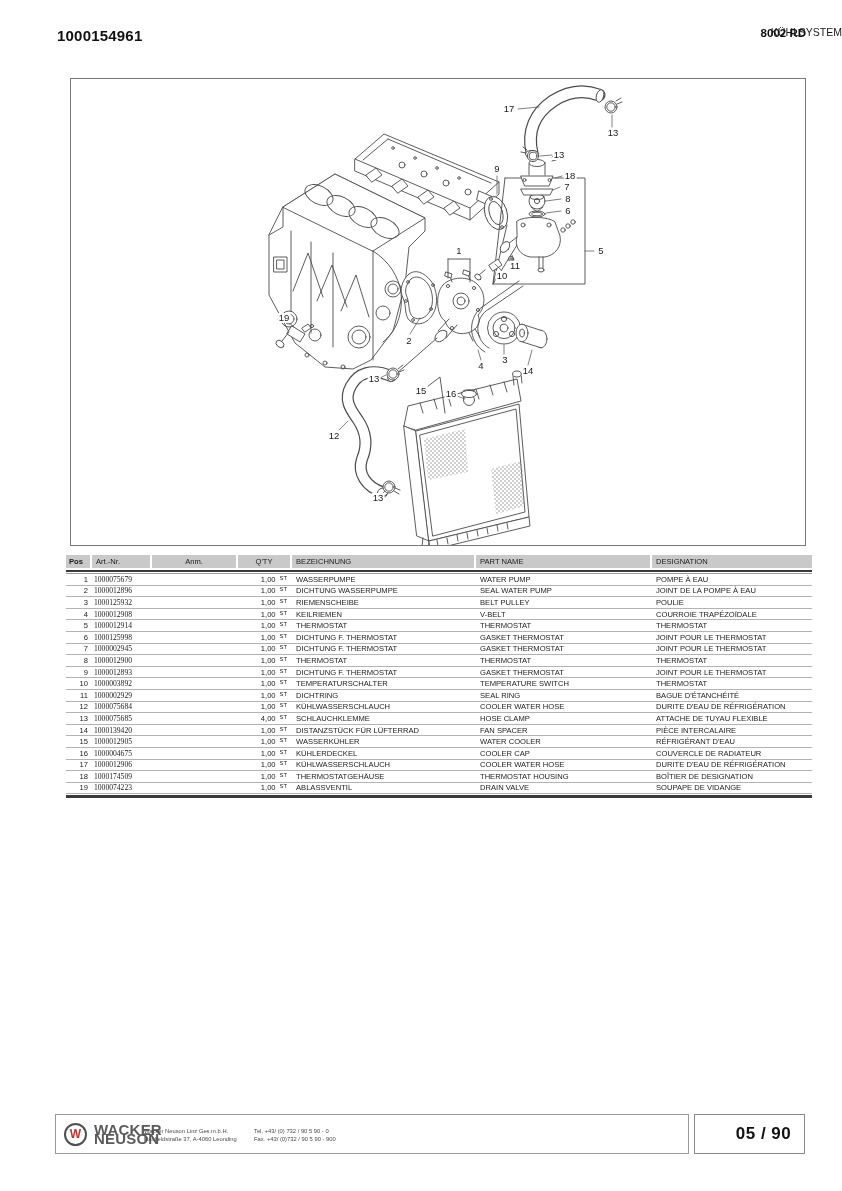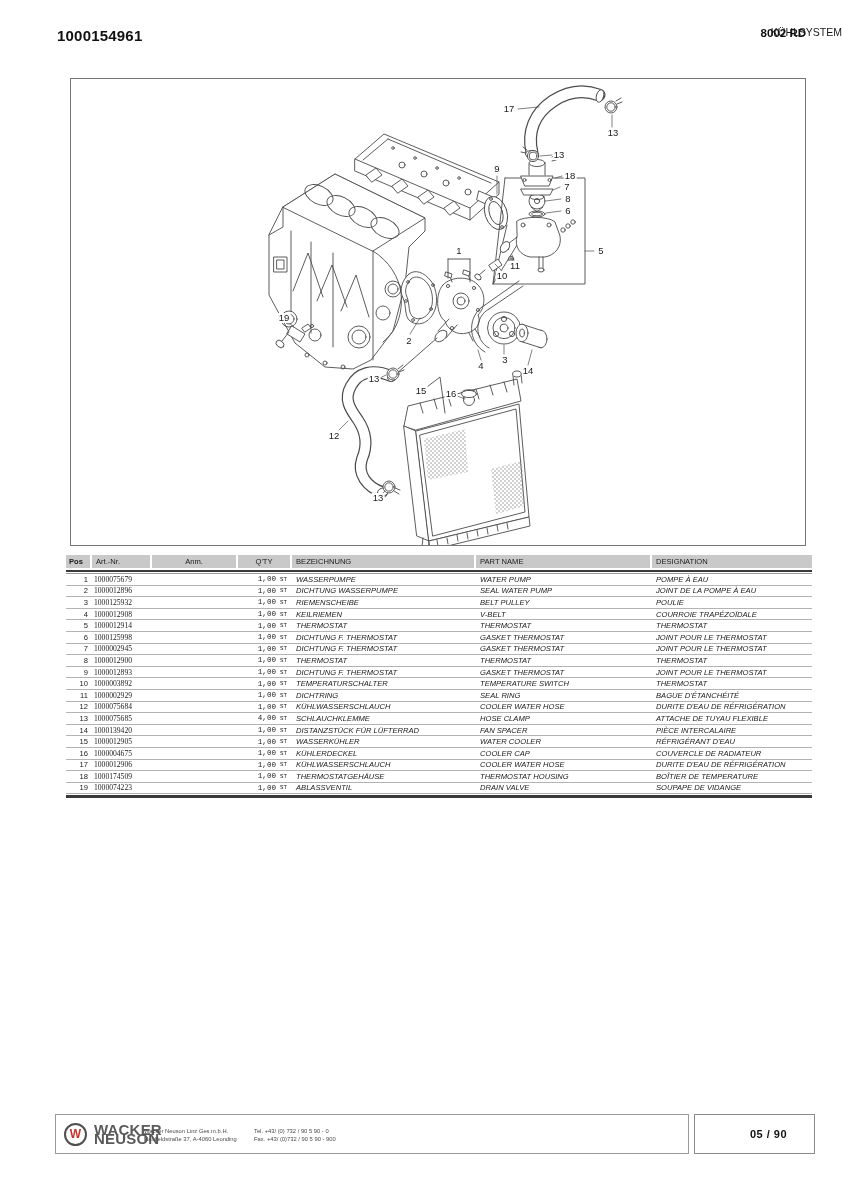--- a/index.html
+++ b/index.html
@@ -21,32 +21,32 @@
   .tgrid { display:grid; grid-template-columns:24px 58px 84px 52px 182px 174px 160px; column-gap:2px; }
   .hcell { background:#c9c9c9; height:13px; line-height:13px; font-size:7.6px; padding-left:4px; color:#1a1a1a; }
   .hcell.h-pos { font-weight:bold; padding-left:3px; }
   .hcell.h-anm, .hcell.h-qty { text-align:center; padding-left:0; }
   .dblrule-top { margin-top:2px; height:4px; border-top:2px solid #3a3a3a; border-bottom:1px solid #9a9a9a; }
   .dblrule-bottom { height:3px; border-top:1px solid #3a3a3a; border-bottom:2px solid #3a3a3a; margin-top:1px; }
   .trow { display:grid; grid-template-columns:24px 58px 84px 52px 182px 174px 160px; column-gap:2px; height:11.6px; align-items:center; border-bottom:1px solid #b3b3b3; font-size:7.6px; color:#1a1a1a; }
   .cell { overflow:hidden; white-space:nowrap; }
   .cell.pos { text-align:right; padding-right:2px; }
   .cell.art { padding-left:2px;font-family:Liberation Serif, serif; }
-  .cell.qty { display:flex; justify-content:flex-end; align-items:center; padding-right:3px;font-family:Liberation Mono, monospace; }
+  .cell.qty { display:flex; justify-content:flex-end; align-items:flex-start; padding-right:3px; }
   .cell.qty .qv { text-align:right; }
   .cell.qty .qu { font-size:5.8px; margin-left:4px; color:#222; }
-  .cell.bez, .cell.part, .cell.des { padding-left:4px;font-style:italic; }
+  .cell.bez, .cell.part, .cell.des { padding-left:4px; }
 
   
   .footer-box { position:absolute; left:55px; top:1114px; width:634px; height:40px; border:1px solid #9a9a9a; }
   .logo { position:absolute; left:8px; top:8px; width:23px; height:23px; border:2.4px solid #4f4f4f; border-radius:50%; color:#c8332d; font-weight:bold; font-size:12px; text-align:center; line-height:18px; background:#fff; }
   .brand { position:absolute; left:38px; top:10px; font-size:15px; font-weight:bold; color:#5a5a5a; line-height:9px; letter-spacing:.2px; }
   .addr { position:absolute; left:88px; top:13px; font-size:5.8px; color:#4a4a4a; line-height:7.5px; }
   .contact { position:absolute; left:198px; top:13px; font-size:5.8px; color:#4a4a4a; line-height:7.5px; }
-  .page-box { position:absolute; left:694px; top:1114px; width:121px; height:40px; border:1px solid #8a8a8a; display:flex; align-items:center; justify-content:center; font-size:11px; font-weight:bold; letter-spacing:.5px;padding-left:28px; }
+  .page-box { position:absolute; left:694px; top:1114px; width:111px; height:40px; border:1px solid #8a8a8a; display:flex; align-items:center; justify-content:center; font-size:17px; font-weight:bold; letter-spacing:.5px;padding-left:28px; }
 </style>
 </head>
 <body>
 
 <div class="page">
 
   <div class="doc-number">1000154961</div>
   <div class="titles">
     <div>KÜHLSYSTEM</div>
   </div>
@@ -523,21 +523,21 @@
         <div class="trow">
           <div class="cell pos">18</div>
           <div class="cell art">1000174509</div>
           <div class="cell anm"></div>
           <div class="cell qty">
             <span class="qv">1,00</span>
             <span class="qu">ST</span>
           </div>
           <div class="cell bez">THERMOSTATGEHÄUSE</div>
           <div class="cell part">THERMOSTAT HOUSING</div>
-          <div class="cell des">BOÎTIER DE TEMPERATURE</div>
+          <div class="cell des">BOÎTIER DE DESIGNATION</div>
         </div>
         <div class="trow">
           <div class="cell pos">19</div>
           <div class="cell art">1000074223</div>
           <div class="cell anm"></div>
           <div class="cell qty">
             <span class="qv">1,00</span>
             <span class="qu">ST</span>
           </div>
           <div class="cell bez">ABLASSVENTIL</div>

